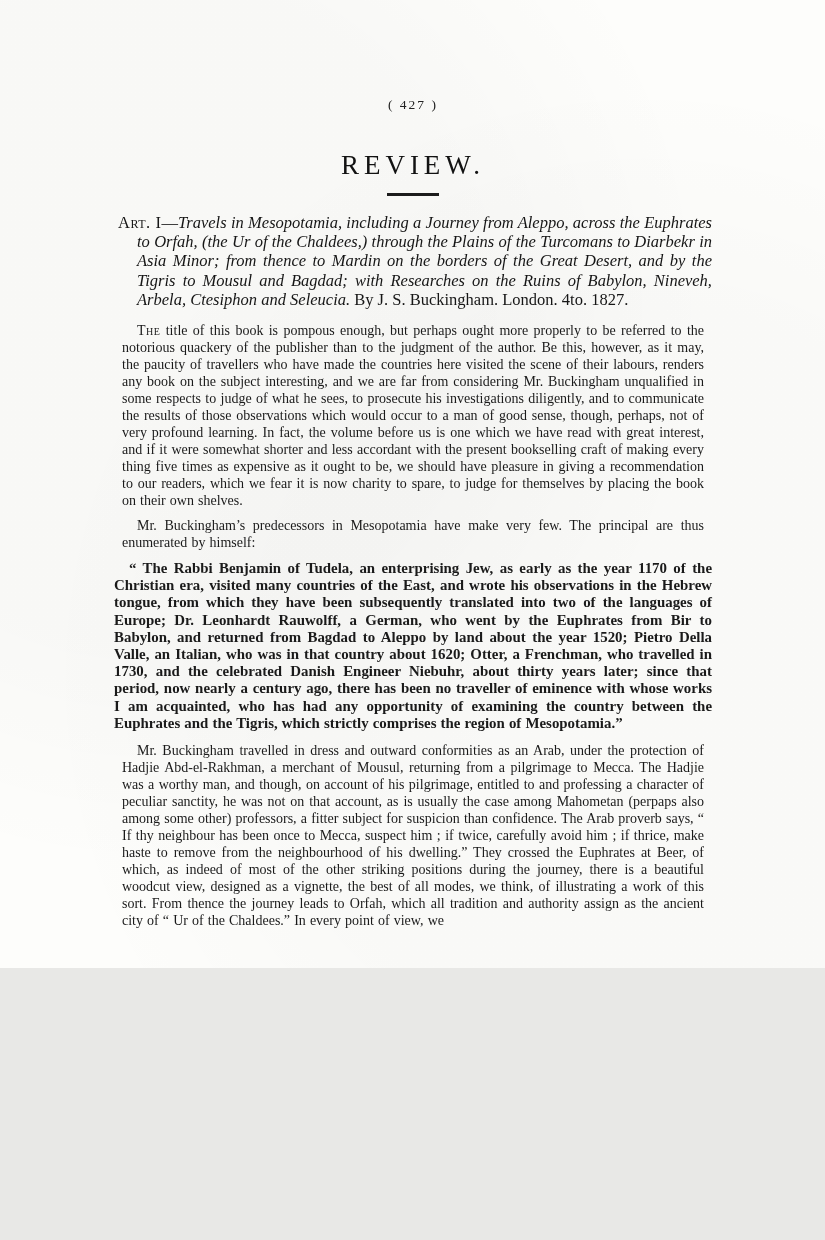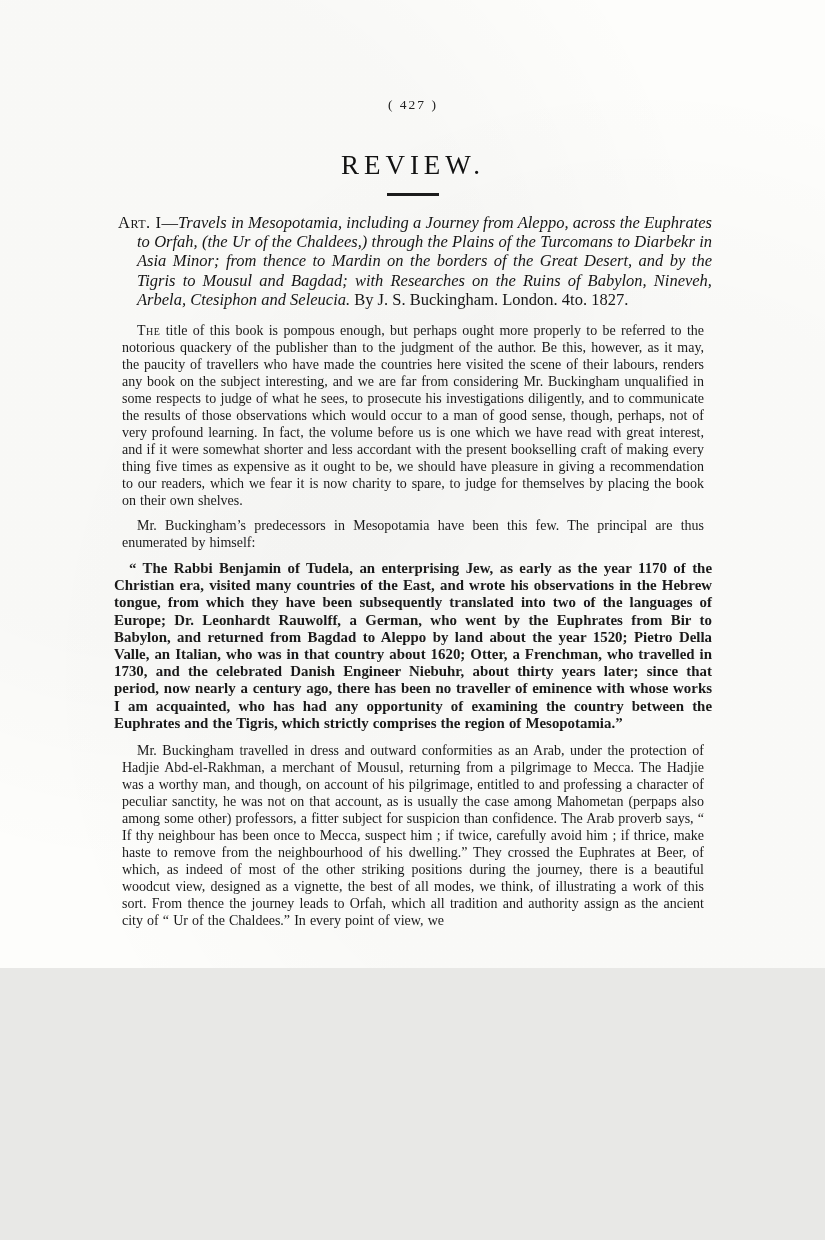--- a/index.html
+++ b/index.html
@@ -98,21 +98,21 @@
     <div class="folio">( 427 )</div>
 
     <div class="review-title">REVIEW.</div>
 
     <div class="title-rule"></div>
 
     <p class="article-heading"><span class="article-label">Art. I</span><span>—</span><span class="article-title-italic">Travels in Mesopotamia, including a Journey from Aleppo, across the Euphrates to Orfah, (the Ur of the Chaldees,) through the Plains of the Turcomans to Diarbekr in Asia Minor; from thence to Mardin on the borders of the Great Desert, and by the Tigris to Mousul and Bagdad; with Researches on the Ruins of Babylon, Nineveh, Arbela, Ctesiphon and Seleucia.</span><span class="article-imprint"> By J. S. Buckingham.  London.  4to.  1827.</span></p>
 
     <p class="body-para first"><span class="lead-smallcaps">The</span><span> title of this book is pompous enough, but perhaps ought more properly to be referred to the notorious quackery of the publisher than to the judgment of the author.  Be this, however, as it may, the paucity of travellers who have made the countries here visited the scene of their labours, renders any book on the subject interesting, and we are far from considering Mr. Buckingham unqualified in some respects to judge of what he sees, to prosecute his investigations diligently, and to communicate the results of those observations which would occur to a man of good sense, though, perhaps, not of very profound learning.  In fact, the volume before us is one which we have read with great interest, and if it were somewhat shorter and less accordant with the present bookselling craft of making every thing five times as expensive as it ought to be, we should have pleasure in giving a recommendation to our readers, which we fear it is now charity to spare, to judge for themselves by placing the book on their own shelves.</span></p>
 
-    <p class="body-para">Mr. Buckingham’s predecessors in Mesopotamia have been this few. The principal are thus enumerated by himself:</p>
+    <p class="body-para">Mr. Buckingham’s predecessors in Mesopotamia have make very few. The principal are thus enumerated by himself:</p>
 
     <p class="excerpt">“ The Rabbi Benjamin of Tudela, an enterprising Jew, as early as the year 1170 of the Christian era, visited many countries of the East, and wrote his observations in the Hebrew tongue, from which they have been subsequently translated into two of the languages of Europe; Dr. Leonhardt Rauwolff, a German, who went by the Euphrates from Bir to Babylon, and returned from Bagdad to Aleppo by land about the year 1520; Pietro Della Valle, an Italian, who was in that country about 1620; Otter, a Frenchman, who travelled in 1730, and the celebrated Danish Engineer Niebuhr, about thirty years later; since that period, now nearly a century ago, there has been no traveller of eminence with whose works I am acquainted, who has had any opportunity of examining the country between the Euphrates and the Tigris, which strictly comprises the region of Mesopotamia.”</p>
 
     <p class="body-para after-quote">Mr. Buckingham travelled in dress and outward conformities as an Arab, under the protection of Hadjie Abd-el-Rakhman, a merchant of Mousul, returning from a pilgrimage to Mecca.  The Hadjie was a worthy man, and though, on account of his pilgrimage, entitled to and professing a character of peculiar sanctity, he was not on that account, as is usually the case among Mahometan (perpaps also among some other) professors, a fitter subject for suspicion than confidence.  The Arab proverb says, “ If thy neighbour has been once to Mecca, suspect him ; if twice, carefully avoid him ; if thrice, make haste to remove from the neighbourhood of his dwelling.”  They crossed the Euphrates at Beer, of which, as indeed of most of the other striking positions during the journey, there is a beautiful woodcut view, designed as a vignette, the best of all modes, we think, of illustrating a work of this sort.  From thence the journey leads to Orfah, which all tradition and authority assign as the ancient city of “ Ur of the Chaldees.”  In every point of view, we</p>
 
 
   </div>
 </div>
 
 </body></html>

